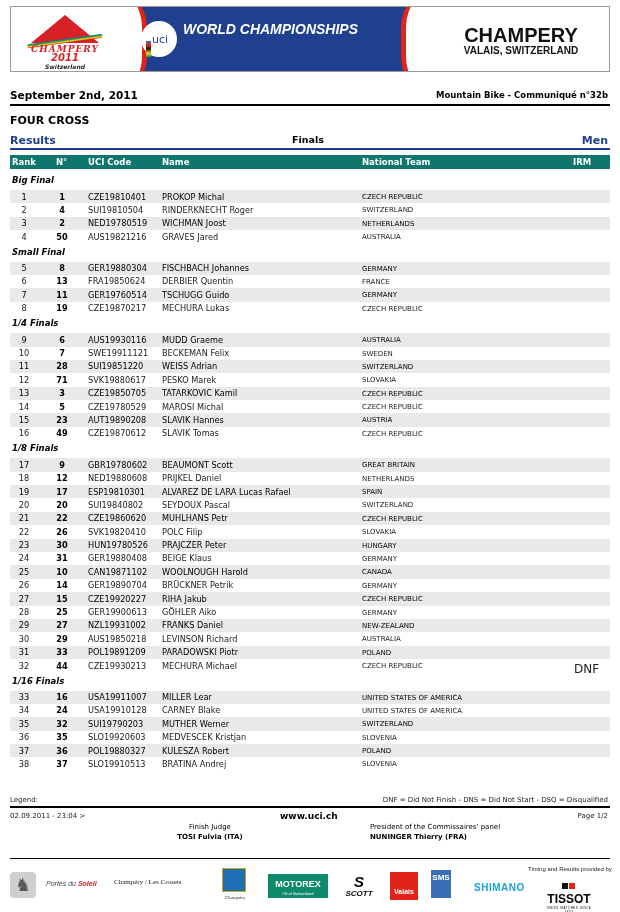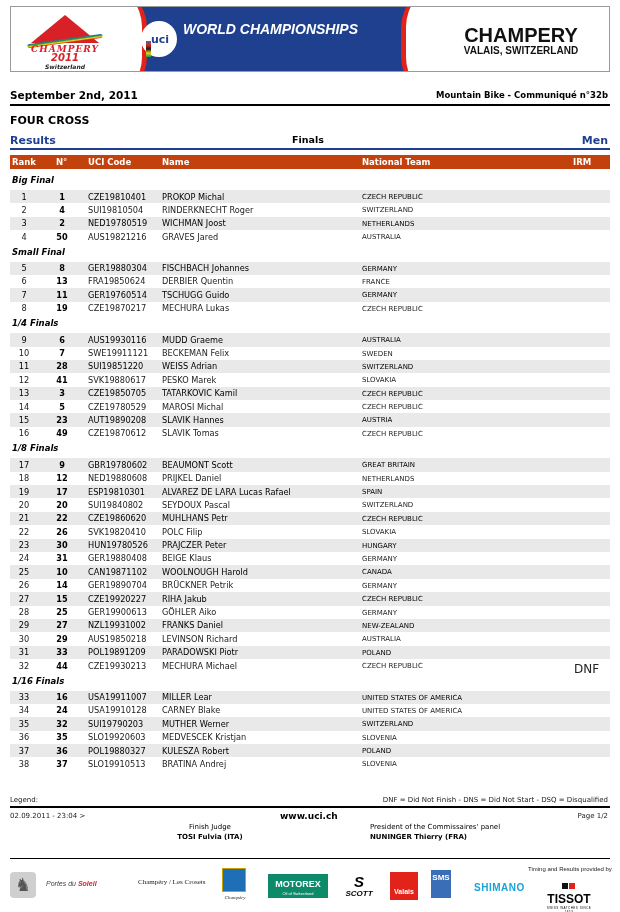--- a/index.html
+++ b/index.html
@@ -11,40 +11,40 @@
   .banner-blue { position: absolute; left: 118px; top: 0; width: 288px; height: 64px; background: #1f3f8f; }
   .banner-arc-left { position: absolute; left: 96px; top: -20px; width: 40px; height: 110px; border-right: 5px solid #e2231a; border-radius: 0 60px 60px 0; background: #fff; }
   .banner-arc-right { position: absolute; left: 390px; top: -20px; width: 40px; height: 110px; border-left: 5px solid #e2231a; border-radius: 60px 0 0 60px; background: #fff; }
   .champery-logo { position: absolute; left: 12px; top: 4px; width: 84px; height: 58px; }
   .mountain { position: absolute; left: 8px; top: 4px; width: 0; height: 0; border-left: 34px solid transparent; border-right: 34px solid transparent; border-bottom: 28px solid #d82027; }
   .rainbow { position: absolute; left: 4px; top: 28px; width: 76px; height: 4px; background: linear-gradient(#2b6fb6, #1e9b3d, #f2d21b, #e2231a); border-radius: 2px; transform: rotate(-8deg); }
   .logo-champery { position: absolute; left: 0; top: 33px; width: 84px; text-align: center; font-family: "DejaVu Serif", serif; font-weight: bold; font-style: italic; font-size: 9px; color: #d82027; letter-spacing: 1px; }
   .logo-year { position: absolute; left: 0; top: 41px; width: 84px; text-align: center; font-weight: bold; font-style: italic; font-size: 10px; color: #d82027; }
   .logo-country { position: absolute; left: 0; top: 52px; width: 84px; text-align: center; font-weight: bold; font-style: italic; font-size: 6px; color: #222; }
   .uci-badge { position: absolute; left: 130px; top: 14px; width: 36px; height: 36px; border-radius: 50%; background: #fff; border: 2px solid #fff; }
-  .uci-text { position: absolute; left: 0; top: 10px; width: 34px; text-align: center; font-weight: bold; font-size: 11px; color: #1f3f8f; }
+  .uci-text { position: absolute; left: 0; top: 10px; width: 34px; text-align: center; font-weight: normal; font-size: 11px; color: #1f3f8f; }
   .uci-stripes { position: absolute; left: 3px; top: 18px; width: 5px; height: 16px; background: linear-gradient(#2b6fb6, #e2231a, #1a1a1a, #f2d21b, #1e9b3d); }
   .banner-title { position: absolute; left: 172px; top: 14px; font-family: "Liberation Sans", sans-serif; font-weight: bold; font-style: italic; font-size: 14px; line-height: 17px; color: #ffffff; }
   .banner-city { position: absolute; left: 430px; top: 18px; width: 160px; text-align: center; font-family: "Liberation Sans", sans-serif; font-weight: bold; color: #111; }
   .banner-city .c1 { font-size: 20px; line-height: 20px; display: block; }
   .banner-city .c2 { font-size: 10px; line-height: 12px; display: block; }
 
   
   .doc-date { position: absolute; left: 10px; top: 89px; font-weight: bold; font-size: 10.5px; }
   .doc-comm { position: absolute; right: 12px; top: 90px; font-weight: bold; font-size: 8.5px; }
   .rule-black { position: absolute; left: 10px; top: 104px; width: 600px; height: 2px; background: #000; }
 
   .event-title { position: absolute; left: 10px; top: 114px; font-weight: bold; font-size: 11px; }
   .results-label { position: absolute; left: 10px; top: 134px; font-weight: bold; font-size: 11px; color: #1f3f8f; }
   .finals-label { position: absolute; left: 292px; top: 134px; font-weight: bold; font-size: 9.5px; }
   .men-label { position: absolute; right: 12px; top: 134px; font-weight: bold; font-size: 11px; color: #1f3f8f; }
   .rule-blue { position: absolute; left: 10px; top: 148px; width: 600px; height: 2px; background: #1f3f8f; }
 
   
-  .thead { position: absolute; left: 10px; top: 155px; width: 600px; height: 14px; background: #c2410c; color: #fff; font-weight: bold; font-size: 8.5px; }
+  .thead { position: absolute; left: 10px; top: 155px; width: 600px; height: 14px; background: #0f766e; color: #fff; font-weight: bold; font-size: 8.5px; }
   .thead span { position: absolute; top: 2px; }
   .results { position: absolute; left: 10px; top: 172px; width: 600px; }
   .section-title { height: 18px; font-weight: bold; font-style: italic; font-size: 8.5px; padding: 3px 0 0 2px; }
   .row { position: relative; height: 13.4px; font-size: 8.2px; color: #222; }
   .row.odd { background: #e9e9e9; color: #000; }
   .row span { position: absolute; top: 1.5px; white-space: nowrap; }
   .c-rank { left: 0; width: 28px; text-align: center; }
   .c-no { left: 40px; width: 24px; text-align: center; font-weight: bold; color: #000; }
   .c-uci { left: 78px; }
   .c-name { left: 152px; }
@@ -62,21 +62,21 @@
   .judge-block { position: absolute; left: 150px; top: 822px; width: 120px; text-align: center; font-size: 7px; line-height: 10px; }
   .pres-block { position: absolute; left: 370px; top: 822px; width: 160px; text-align: left; font-size: 7px; line-height: 10px; }
   .bold { font-weight: bold; }
   .rule-sponsor { position: absolute; left: 10px; top: 858px; width: 600px; height: 1px; background: #000; }
 
   
   .sponsor { position: absolute; font-family: "Liberation Sans", sans-serif; }
   .sp-peugeot { left: 10px; top: 872px; width: 26px; height: 26px; border-radius: 4px; background: #cfcfcf; color: #555; font-size: 18px; text-align: center; line-height: 26px; }
   .sp-portes { left: 46px; top: 880px; font-style: italic; font-size: 7px; color: #444; }
   .sp-portes b { color: #d82027; }
-  .sp-champery { left: 114px; top: 878px; font-family: "Liberation Serif", serif; font-size: 7px; color: #222; margin-left: 24px; }
+  .sp-champery { left: 114px; top: 878px; font-family: "Liberation Serif", serif; font-size: 7px; color: #222; }
   .sp-commune { left: 222px; top: 868px; width: 24px; height: 24px; background: #1e6fb6; border: 1px solid #caa000; }
   .sp-commune-txt { left: 210px; top: 895px; width: 50px; text-align: center; font-family: "Liberation Serif", serif; font-style: italic; font-size: 5px; color: #222; }
   .sp-motorex { left: 268px; top: 874px; width: 60px; height: 24px; background: #0d8a6a; color: #fff; font-weight: bold; font-size: 9px; text-align: center; line-height: 14px; padding-top: 3px; }
   .sp-motorex small { display: block; font-size: 4px; line-height: 5px; font-weight: normal; }
   .sp-scott { left: 338px; top: 874px; width: 42px; text-align: center; font-weight: bold; font-style: italic; font-size: 8px; }
   .sp-scott .s { font-size: 15px; line-height: 15px; display: block; }
   .sp-valais { left: 390px; top: 872px; width: 28px; height: 28px; background: #e2231a; color: #fff; font-size: 7px; font-weight: bold; text-align: center; padding-top: 16px; }
   .sp-sms { left: 431px; top: 870px; width: 20px; height: 28px; background: #3a6fb8; color: #fff; font-weight: bold; font-size: 8px; text-align: center; line-height: 12px; padding-top: 2px; }
   .sp-shimano { left: 466px; top: 882px; font-weight: bold; font-size: 10px; color: #1aa3d9; letter-spacing: 0.5px; margin-left: 8px; }
   .sp-timing { left: 528px; top: 866px; font-size: 6px; color: #222; }
@@ -217,21 +217,21 @@
     <div class="row odd">
       <span class="c-rank">11</span>
       <span class="c-no">28</span>
       <span class="c-uci">SUI19851220</span>
       <span class="c-name">WEISS Adrian</span>
       <span class="c-nat">SWITZERLAND</span>
       <span class="c-irm"></span>
     </div>
     <div class="row">
       <span class="c-rank">12</span>
-      <span class="c-no">41</span>
+      <span class="c-no">71</span>
       <span class="c-uci">SVK19880617</span>
       <span class="c-name">PESKO Marek</span>
       <span class="c-nat">SLOVAKIA</span>
       <span class="c-irm"></span>
     </div>
     <div class="row odd">
       <span class="c-rank">13</span>
       <span class="c-no">3</span>
       <span class="c-uci">CZE19850705</span>
       <span class="c-name">TATARKOVIC Kamil</span>

